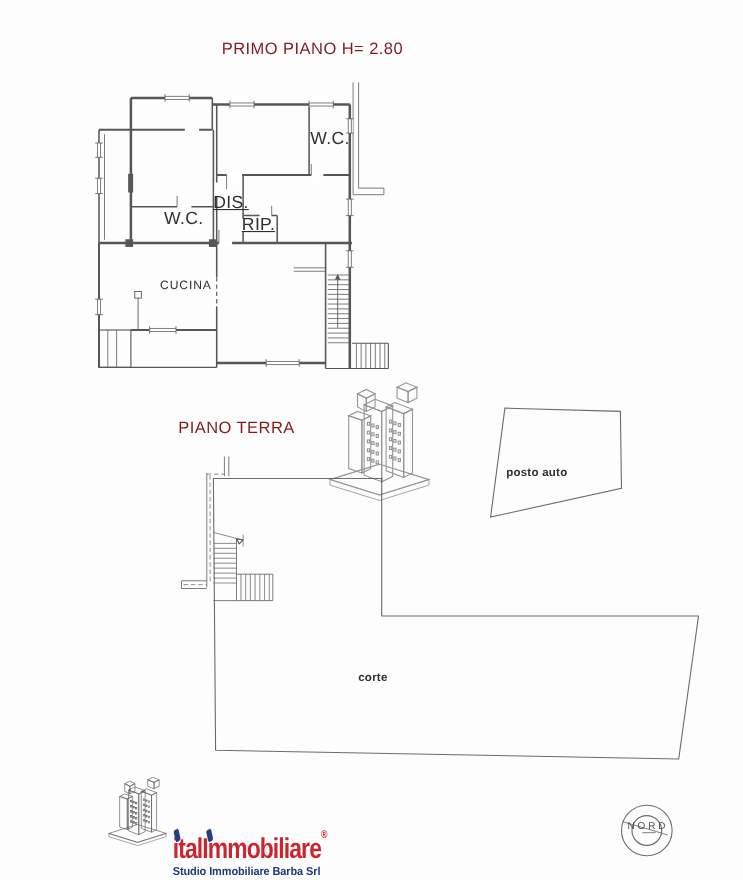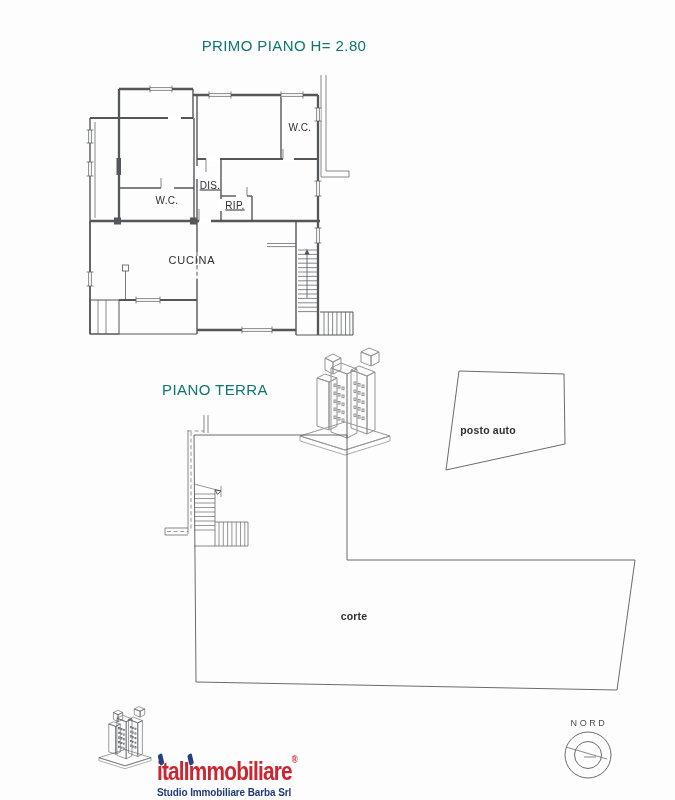--- a/index.html
+++ b/index.html
@@ -12,25 +12,25 @@
   .w2{stroke-width:2.3}.w18{stroke-width:1.8}.w15{stroke-width:1.4}
   .w1{stroke-width:1}.w08{stroke-width:0.8}.w07{stroke-width:0.7}
   .dash{stroke-dasharray:4 2.6}
   .ink{fill:#55565a;stroke:none}
   .white{fill:#ffffff;stroke:none}
   .gray{stroke:#6a6b6e}
   .lbl{
     position:absolute;color:#2f2f33;white-space:nowrap;
     transform:translate(-50%,-50%);letter-spacing:0.3px;
   }
-  .t-main{font-size:15px;letter-spacing:0.4px;color:#0f766e;}
-  .t-room{font-size:10px;}
-  .t-room-lg{font-size:11px;letter-spacing:0.8px;margin-left:23px;}
+  .t-main{font-size:15px;letter-spacing:0.4px;color:#7f1d1d;}
+  .t-room{font-size:16px;}
+  .t-room-lg{font-size:11px;letter-spacing:0.8px;}
   .t-area{font-size:10.5px;font-weight:600;letter-spacing:0.2px;}
-  .t-nord{font-size:9px;letter-spacing:2.6px;color:#4c4d50;}
+  .t-nord{font-size:9px;letter-spacing:2.6px;color:#4c4d50;margin-top:28px;}
   .logo-block{position:absolute;left:157px;top:714px;margin-top:44px;}
   .brand{
     position:relative;display:inline-block;font-weight:700;font-size:26px;
     letter-spacing:-1px;color:#cb2630;transform:scaleX(0.8);transform-origin:left top;
     line-height:1.05;
   }
   .i-accent{
     position:absolute;width:6px;height:11px;background:#24407e;border-radius:2px;
     transform:rotate(-24deg) skewX(-8deg);top:-4px;
   }
@@ -323,21 +323,21 @@
 
 <div class="lbl t-room" style="left:300px;top:127px;">W.C.</div>
 <div class="lbl t-room" style="left:210px;top:185px;text-decoration:underline;">DIS.</div>
 <div class="lbl t-room" style="left:235px;top:205px;text-decoration:underline;">RIP.</div>
 <div class="lbl t-room" style="left:167px;top:200px;">W.C.</div>
 <div class="lbl t-room-lg" style="left:169px;top:260px;">CUCINA</div>
 
 <div class="lbl t-main" style="left:215px;top:389px;">PIANO TERRA</div>
 
 <div class="lbl t-area" style="left:488px;top:414px;margin-top:16px;">posto auto</div>
-<div class="lbl t-area" style="left:354px;top:616px;">corte</div>
+<div class="lbl t-area" style="left:339px;top:616px;">corte</div>
 
 <div class="lbl t-nord" style="left:589px;top:723px;">NORD</div>
 
 <div class="logo-block">
   <span class="brand">
     <span class="i-accent a1"></span>
     <span class="i-accent a2"></span>
     <span>ital</span><span>Immobiliare</span><span class="reg">®</span>
   </span>
   <div class="logo-subtitle">Studio Immobiliare Barba Srl</div>

